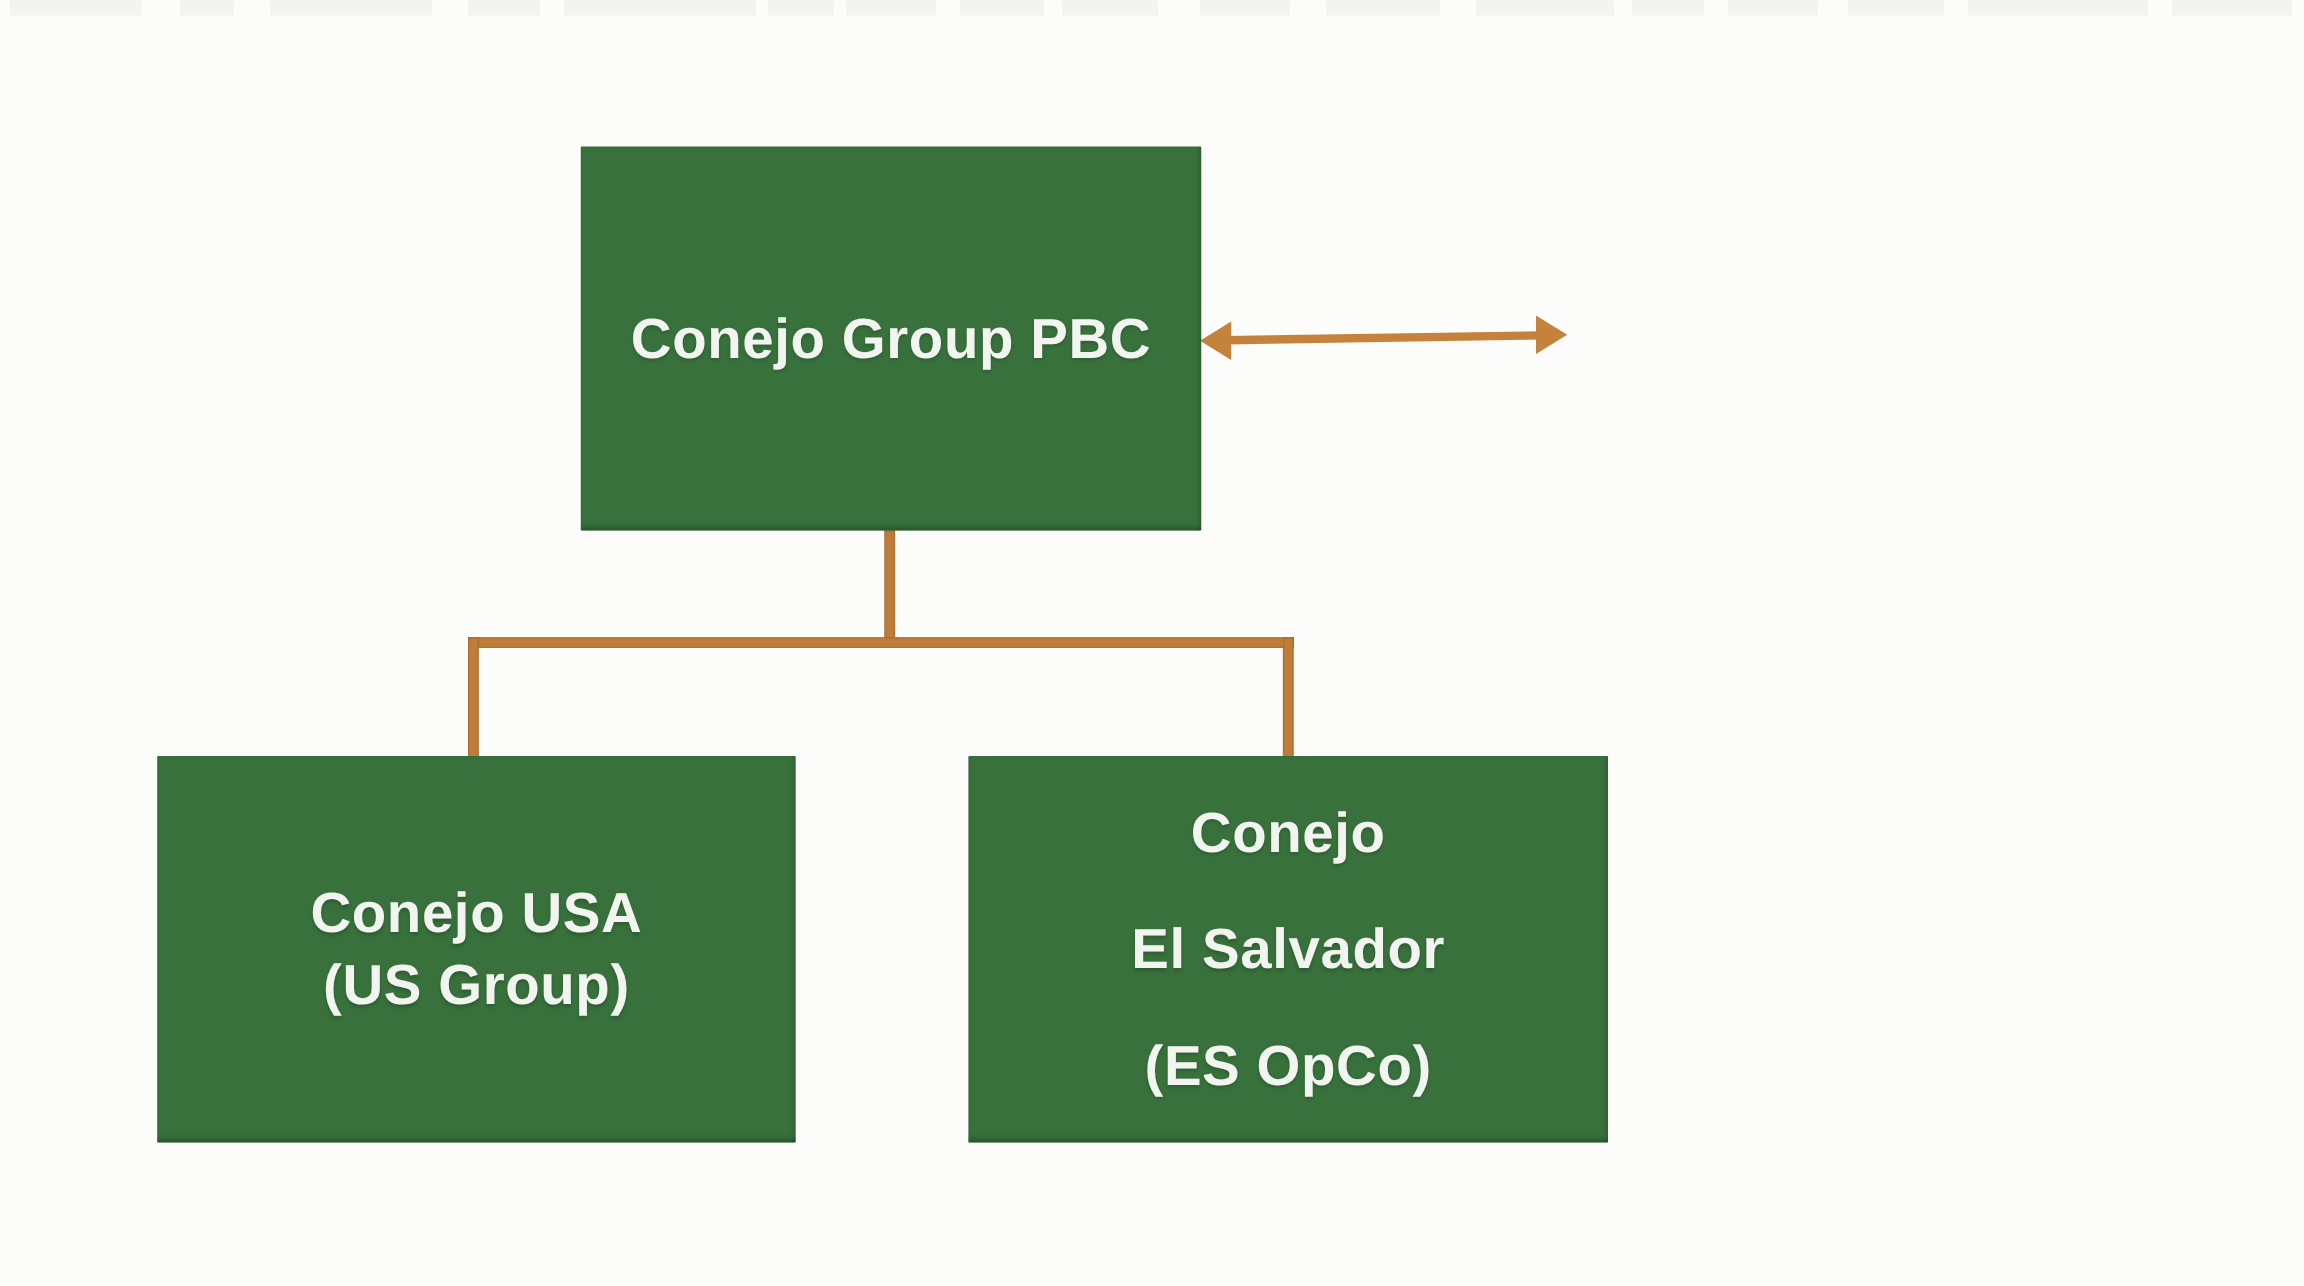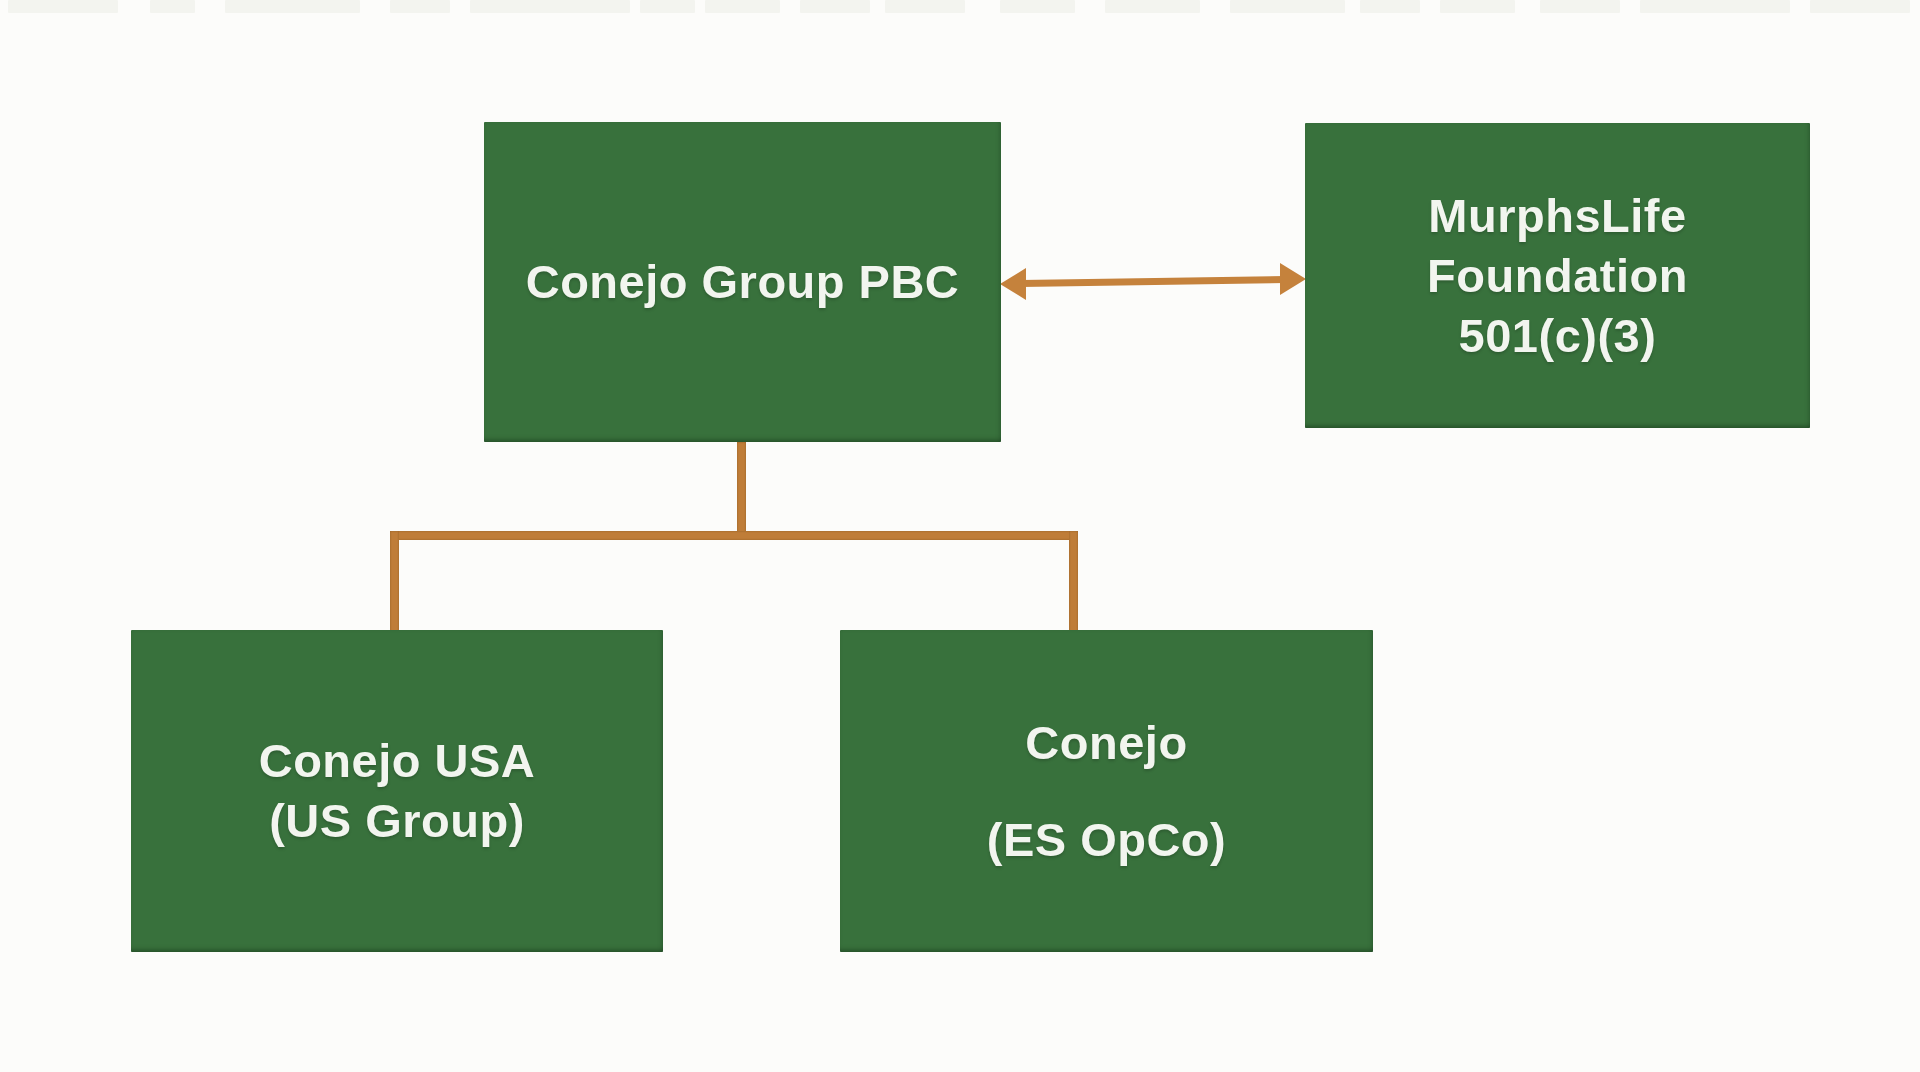--- a/index.html
+++ b/index.html
@@ -35,21 +35,21 @@
     letter-spacing:0.5px;
     text-shadow:0 2px 3px rgba(0,0,0,0.18);
     box-shadow:inset 0 -5px 5px -3px rgba(15,40,18,0.45), inset -3px 0 4px -2px rgba(15,40,18,0.25);
     border-radius:1px;
   }
   .node .line{display:block;white-space:nowrap;}
 
   #node-holdco    {left:484px; top:122px; width:517px; height:320px;}
   #node-foundation{left:1305px;top:123px; width:505px; height:305px;}
   #node-usopco    {left:131px; top:630px; width:532px; height:322px;align-items:center;}
-  #node-esopco    {left:840px; top:630px; width:533px; height:322px;gap:37px;}
+  #node-esopco    {left:807px; top:630px; width:533px; height:322px;gap:37px;}
 
   
   .connector{position:absolute;background:var(--connector-orange);box-shadow:inset 0 0 2px rgba(90,55,10,0.5);}
   #connector-stem      {left:737px;  top:442px; width:9px;   height:95px;}
   #connector-hbar      {left:390px;  top:531px; width:688px; height:9px;}
   #connector-left-drop {left:390px;  top:531px; width:9px;   height:101px;}
   #connector-right-drop{left:1069px; top:531px; width:9px;   height:101px;}
 
   
   #ownership-arrow{position:absolute;left:997px;top:248px;width:312px;height:64px;color:var(--arrow-orange);}
@@ -91,29 +91,25 @@
   <svg id="ownership-arrow" viewBox="0 0 312 64" xmlns="http://www.w3.org/2000/svg">
     <line x1="24" y1="35.5" x2="288" y2="31.5" stroke="currentColor" stroke-width="7"></line>
     <polygon points="3,36 29,20 29,52" fill="currentColor"></polygon>
     <polygon points="309,31 283,15 283,47" fill="currentColor"></polygon>
   </svg>
 
   <div class="node" id="node-holdco">
     <span class="line">Conejo Group PBC</span>
   </div>
 
-  <div class="node" id="node-foundation">
-    <span class="line">MurphsLife</span>
-    <span class="line">Foundation</span>
-    <span class="line">501(c)(3)</span>
-  </div>
 
   <div class="node" id="node-usopco">
     <span class="line">Conejo USA</span>
     <span class="line">(US Group)</span>
   </div>
 
   <div class="node" id="node-esopco">
     <span class="line">Conejo</span>
+    <span class="line">El Salvador</span>
     <span class="line">(ES OpCo)</span>
   </div>
 
 </div>
 
 </body></html>

